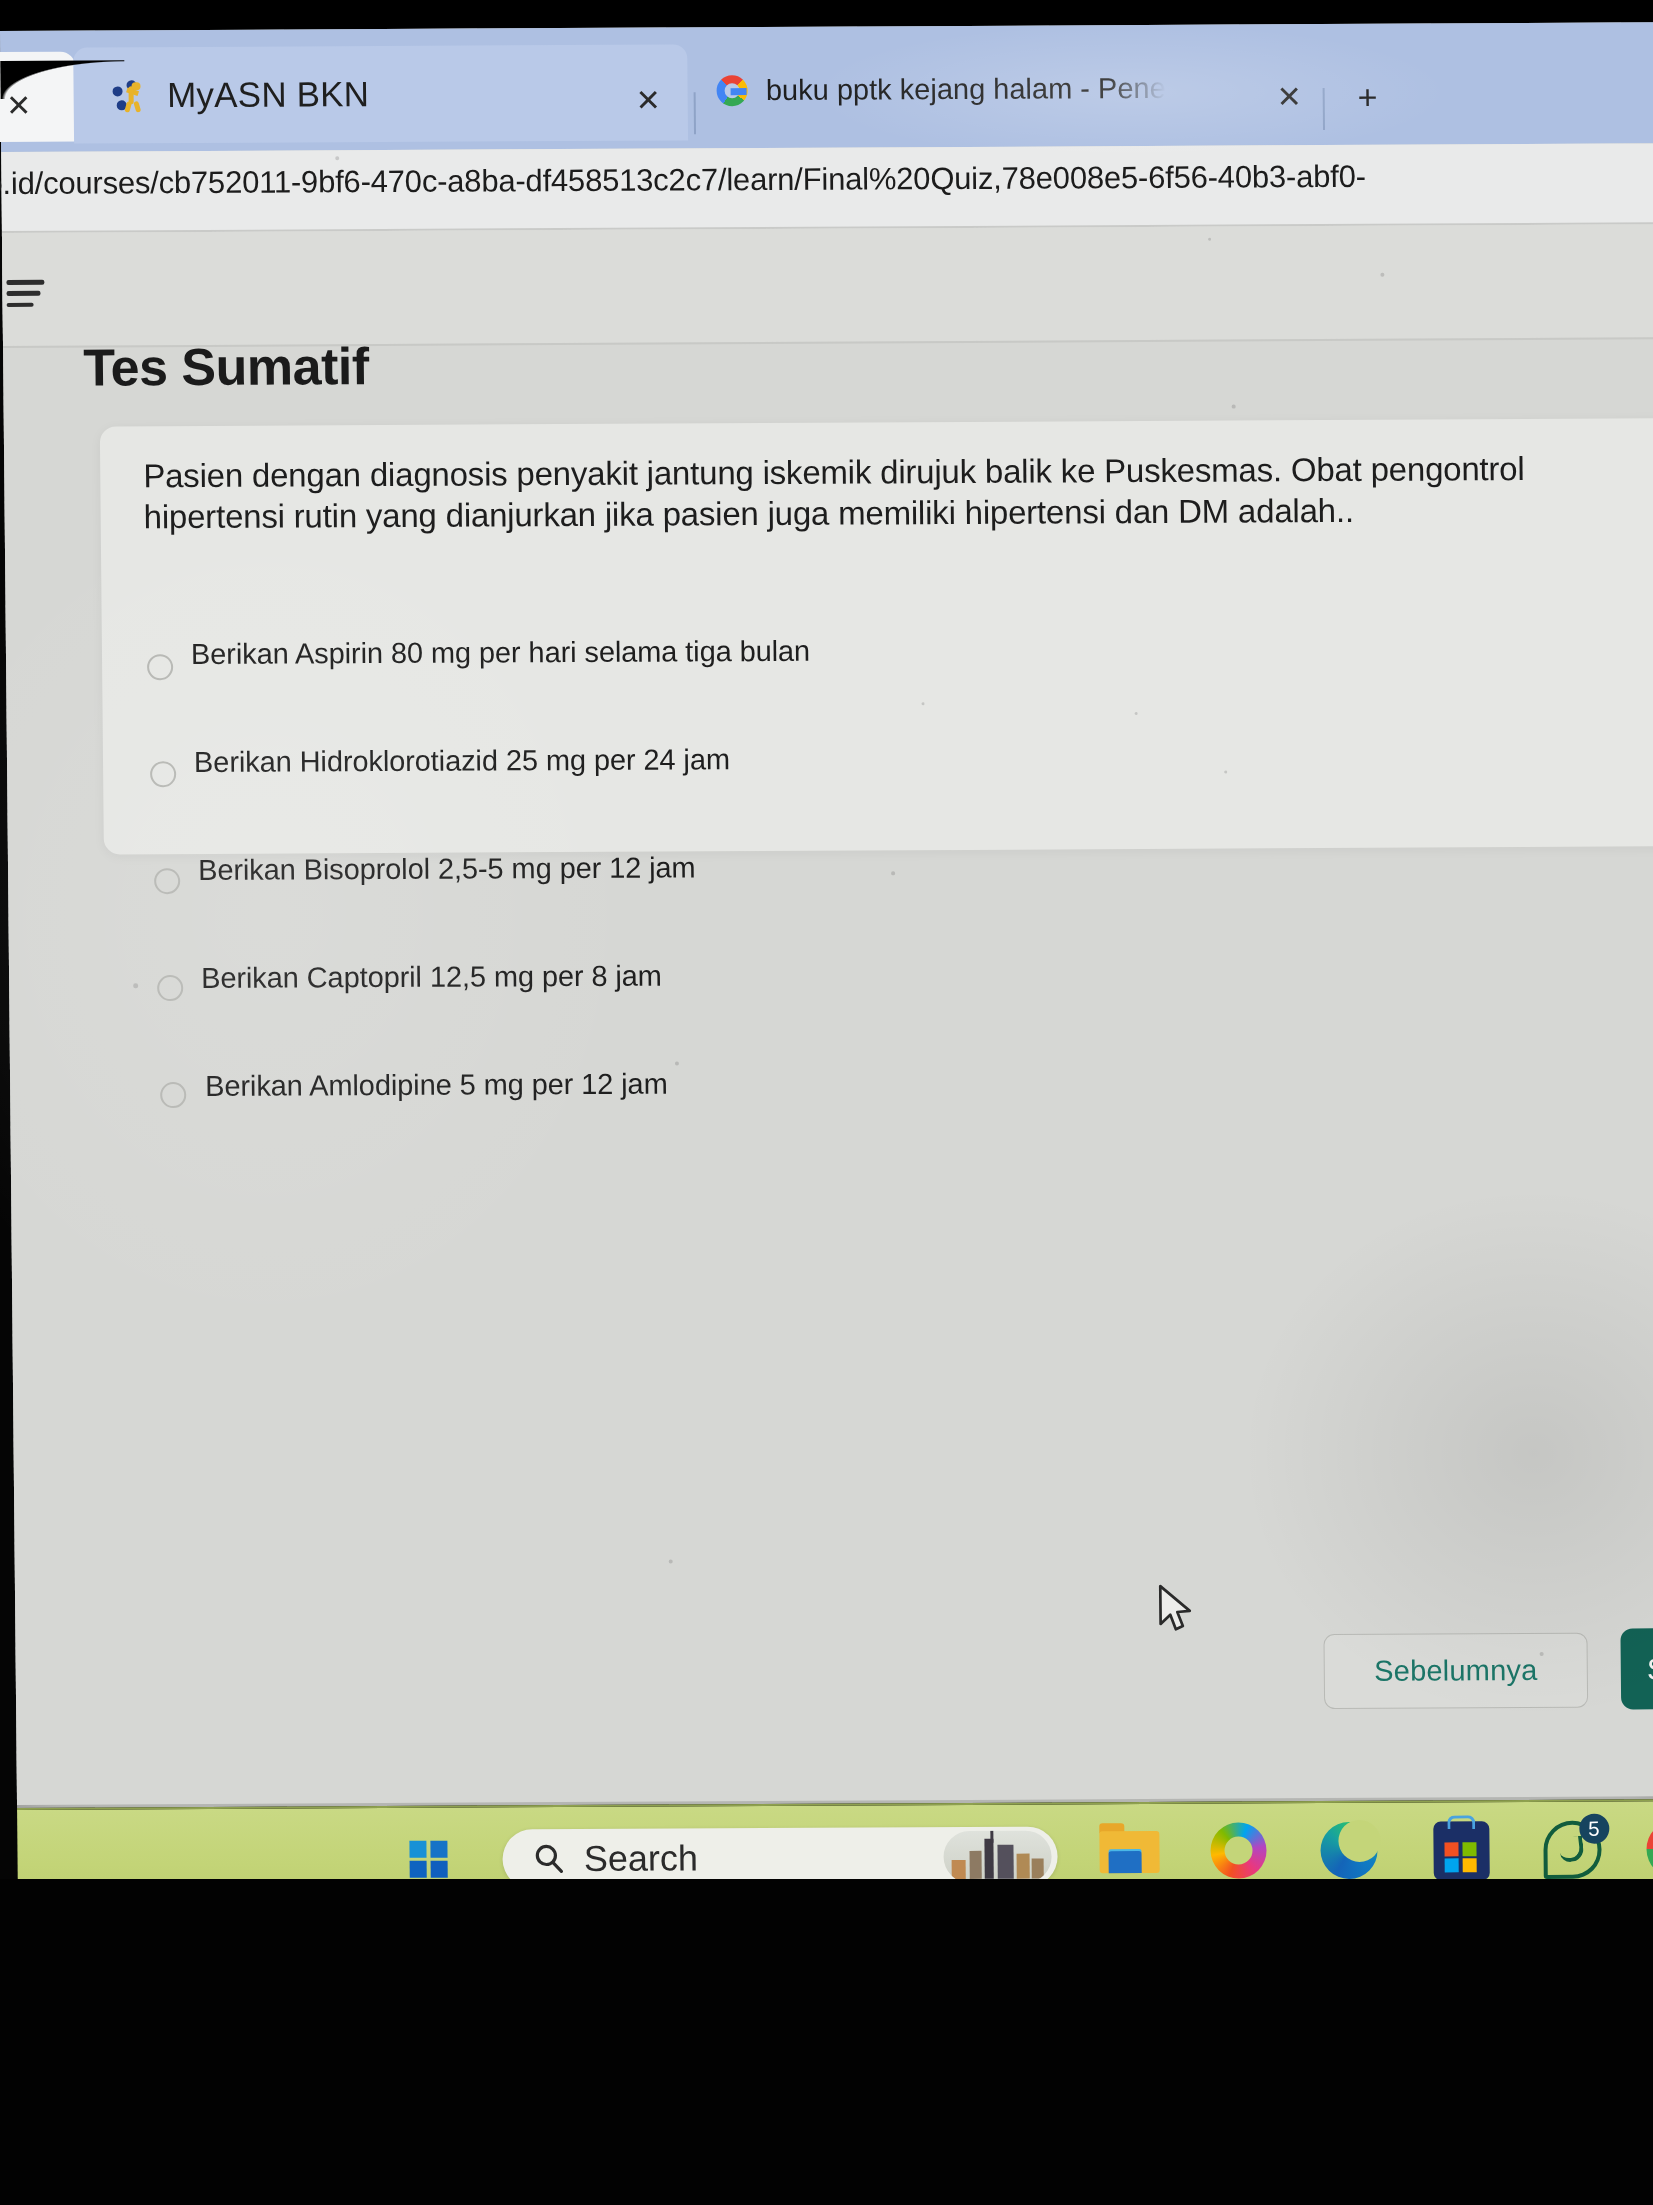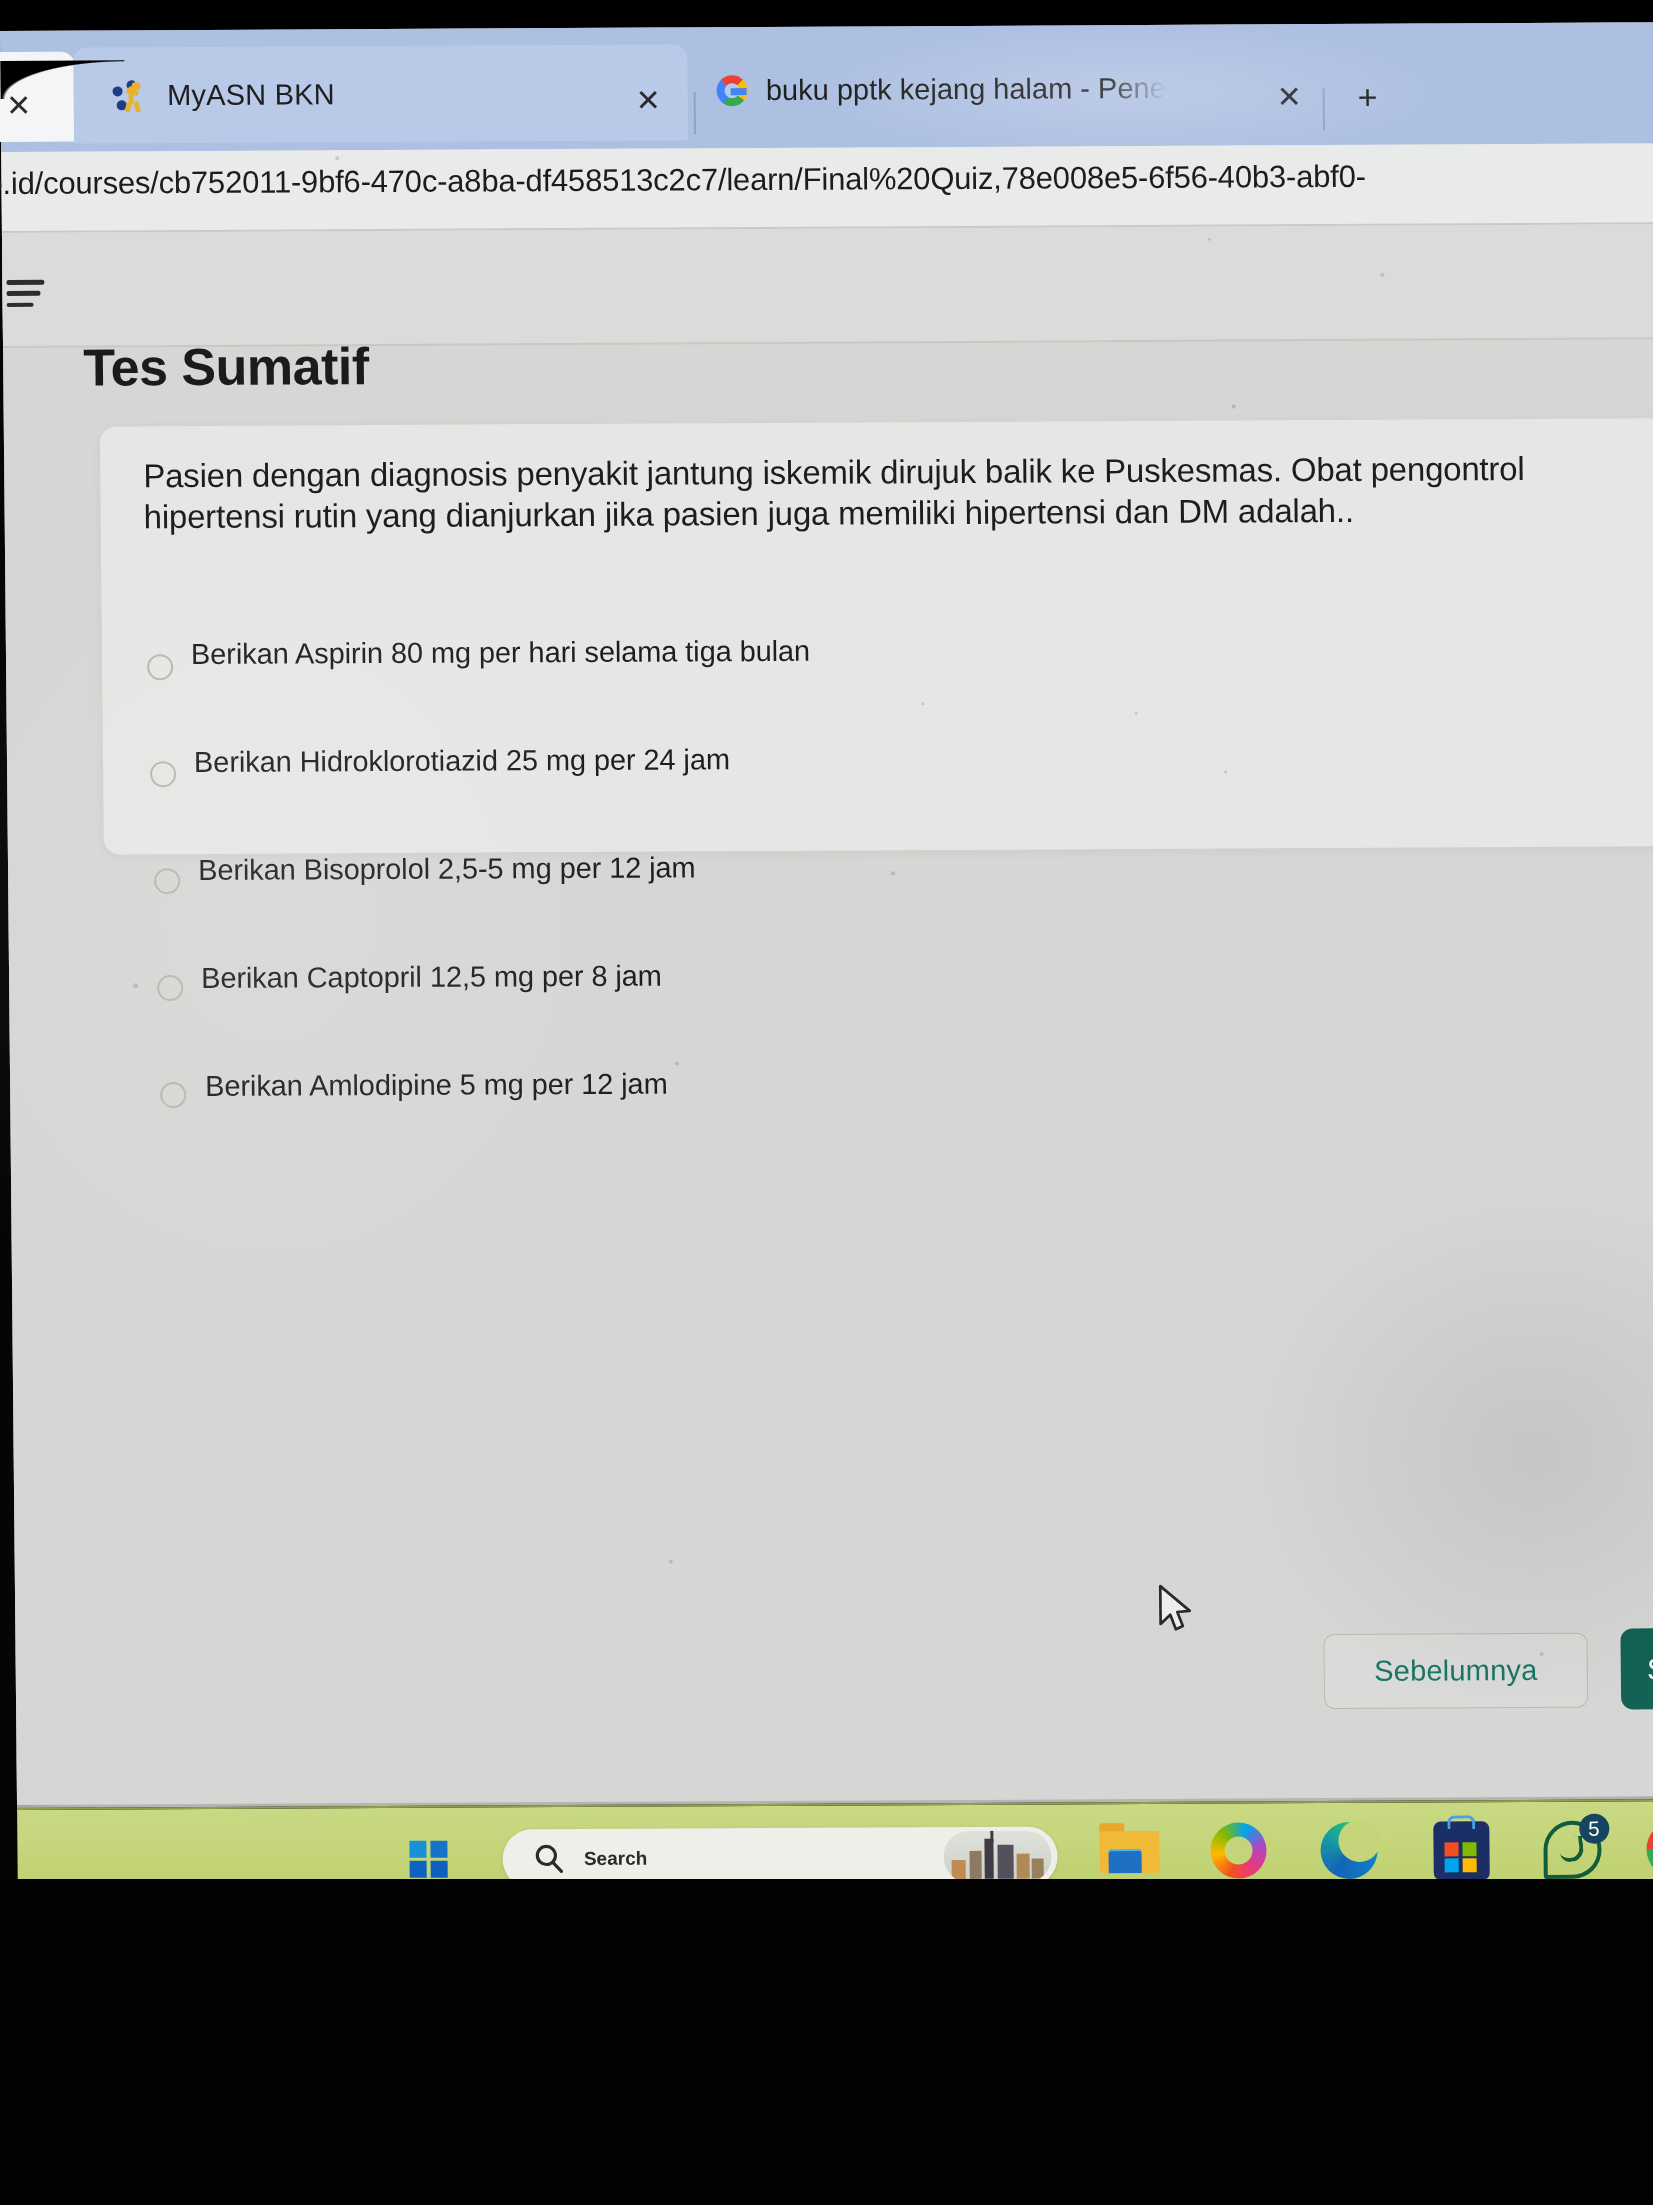--- a/index.html
+++ b/index.html
@@ -29,21 +29,21 @@
     background:radial-gradient(circle at 18.3px 0, transparent 18.3px, #f4f5f6 19px);
   }
   .tabclose { position:absolute; font-size:30px; color:#2b2b2b; font-weight:400; line-height:1; }
   .tabclose.c1 { left:5.4px; top:60px; }
 
   .tab2 {
     position:absolute; left:73px; top:17px; width:614px; height:96px;
     background:#b9c9e8; border-radius:14px 14px 0 0;
     display:flex; align-items:center; padding-left:39px; gap:21.5px;
   }
-  .tab-label { font-size:29px; color:#1f1f1f; letter-spacing:0.2px; white-space:nowrap; }
+  .tab-label { font-size:35px; color:#1f1f1f; letter-spacing:0.2px; white-space:nowrap; }
   .tabclose.c2 { left:635px; top:58px; }
   .divider-v { position:absolute; width:2.2px; height:42px; background:#8fa3c7; }
   .divider-v.d1 { left:693px; top:65px; }
   .divider-v.d2 { left:1322px; top:64px; }
 
   .tab3 {
     position:absolute; left:716px; top:16px; width:592px; height:95px;
     display:flex; align-items:center; gap:18.3px;
   }
   .tab3-label {
@@ -157,21 +157,21 @@
   .winlogo span:nth-child(2){ background:#1673c7; }
   .winlogo span:nth-child(3){ background:#0f63c0; }
   .winlogo span:nth-child(4){ background:#0f5fbe; }
 
   .searchbox {
     position:absolute; left:485px; top:21.5px; width:555px; height:60px;
     background:#eeefe9; border-radius:30px; display:flex; align-items:center; gap:18.3px;
     padding-left:30px; box-shadow:0 1.1px 4.3px rgba(0,0,0,.12);
     overflow:hidden;
   }
-  .search-text { font-size:19px; color:#2b2b2b;font-weight:bold; }
+  .search-text { font-size:36px; color:#2b2b2b; }
   .search-thumb {
     position:absolute; right:6.5px; top:4.3px; width:108px; height:52px; border-radius:27px;
     background:linear-gradient(180deg,#dfe2dc 0%,#cdd0c6 100%);
     overflow:hidden;
   }
   .sk { position:absolute; bottom:4.3px; background:#6a5b4d; }
   .sk.a{ left:8.6px;  width:14px; height:18.3px; background:#c08a52; }
   .sk.b{ left:26px;  width:12px; height:28px; background:#8d7a63; }
   .sk.c{ left:41px;  width:9.7px; height:40px; background:#3f3a44; }
   .sk.d{ left:54px; width:16px; height:34px; background:#54505c; }

